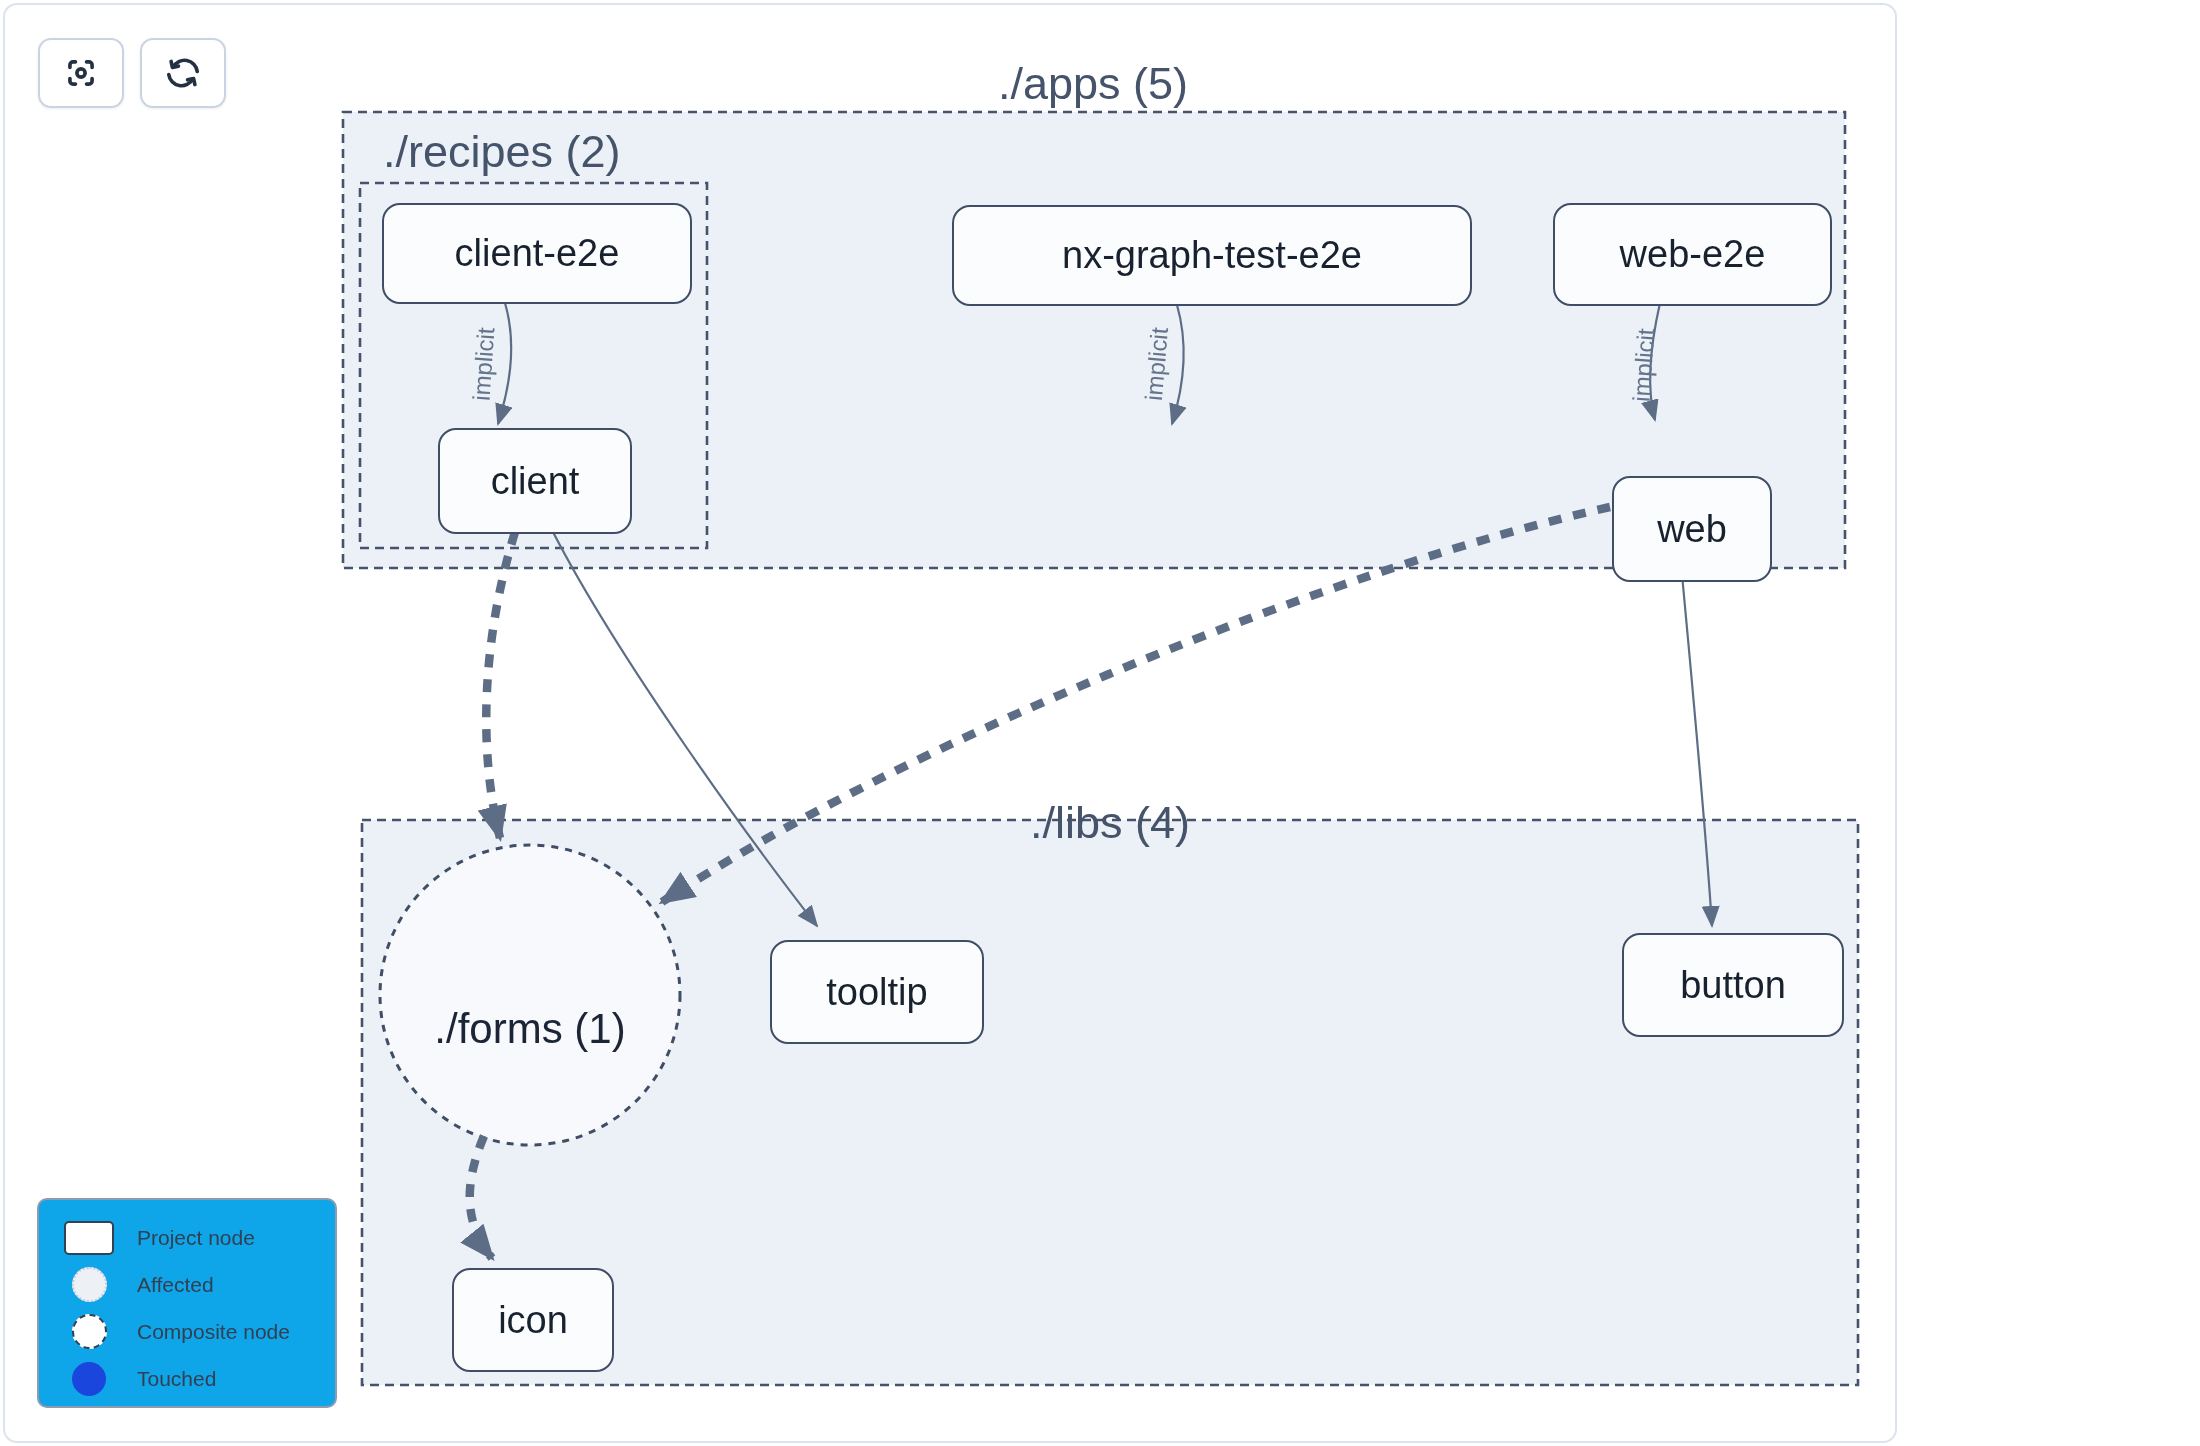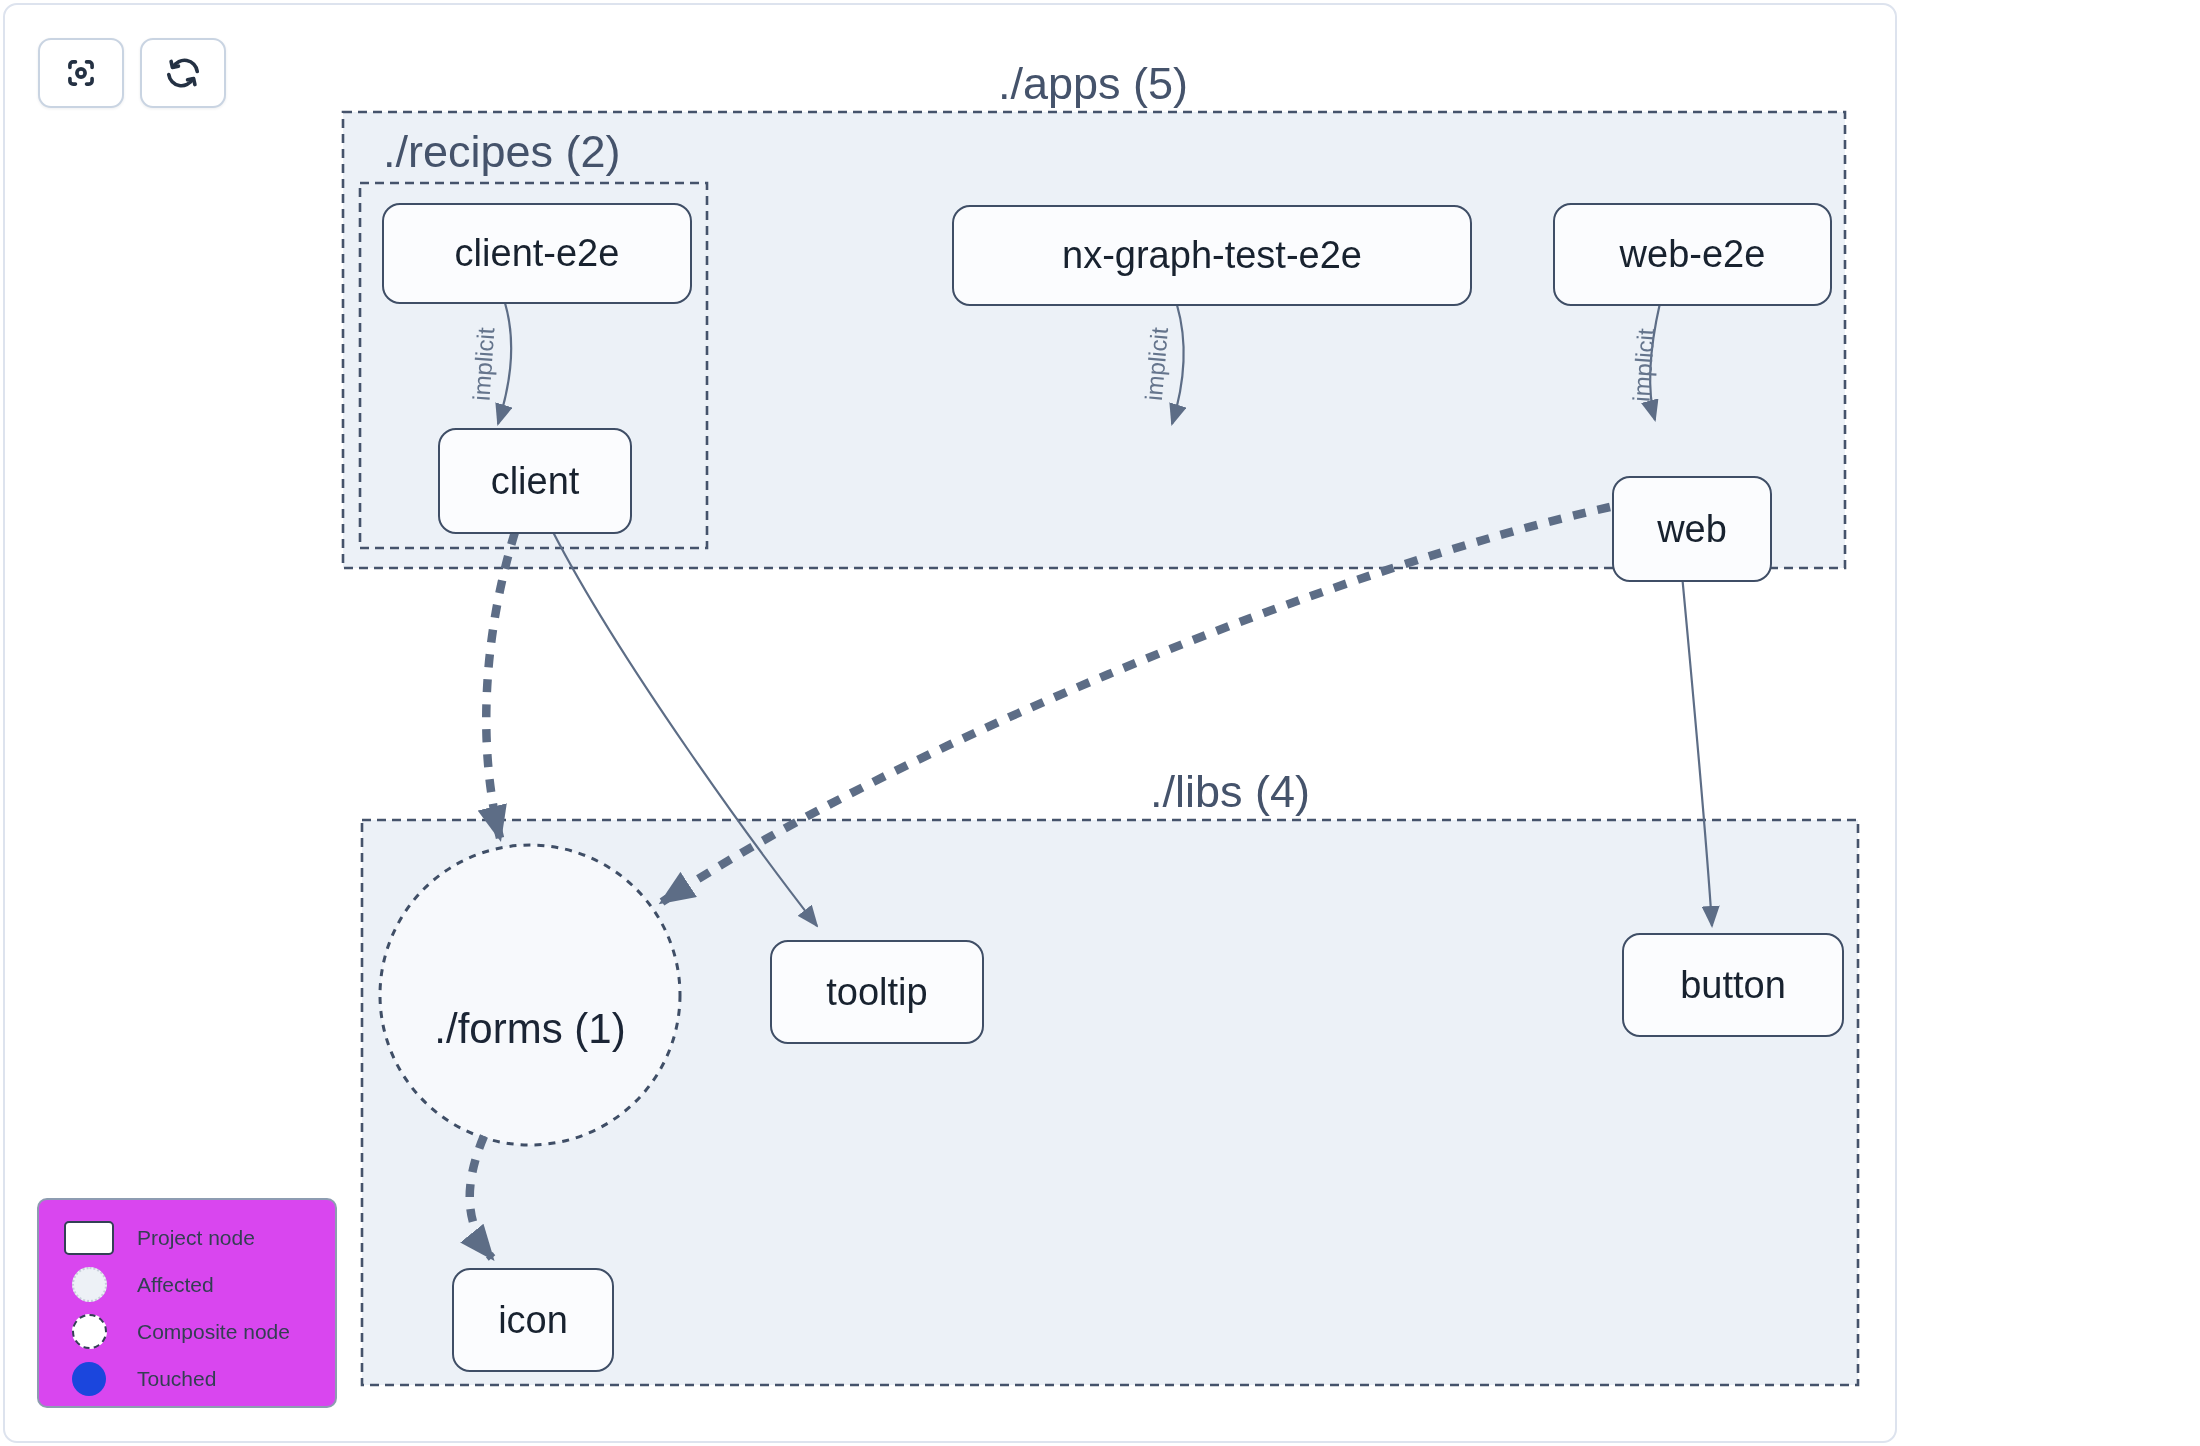--- a/index.html
+++ b/index.html
@@ -27,21 +27,21 @@
     font-size:38px;color:#18222f;cursor:pointer;white-space:nowrap;}
 
   
   .composite-label{position:absolute;font-size:42px;color:#1b2535;cursor:pointer;margin-top:36px;}
 
   
   .edge-label{position:absolute;font-size:24px;color:#64748c;white-space:nowrap;
     transform:translate(-50%,-50%) rotate(-86deg);}
 
   
-  .legend{position:absolute;left:37px;top:1198px;width:300px;height:210px;background:#d946ef;
+  .legend{position:absolute;left:37px;top:1198px;width:300px;height:210px;background:#0ea5e9;
     border:2px solid#8d9cb1;border-radius:10px;box-sizing:border-box;padding:14px 0 0 24px;}
   .legend-row{display:flex;align-items:center;height:47px;}
   .legend-swatch-wrap{width:52px;display:flex;justify-content:center;}
   .legend-label{margin-left:22px;font-size:21px;color:#333f52;}
   .sw-project{width:46px;height:30px;border:2.5px solid #334155;border-radius:5px;background:#fff;}
   .sw-composite{width:31px;height:31px;border:2.5px dashed #334155;border-radius:50%;background:#fff;}
   .sw-affected{width:31px;height:31px;border:2px dotted #c6cfda;border-radius:50%;background:#edf1f6;}
   .sw-touched{width:34px;height:34px;border-radius:50%;background:#1b46dd;}
 </style>
 </head>
@@ -71,21 +71,21 @@
 
     <path d="M 515,532 C 482,640 478,750 500,838" stroke="#5d6d86" stroke-width="8.5" fill="none" stroke-dasharray="13 12" marker-end="url(#arrow-big)"></path>
     <path d="M 553,532 C 620,662 756,848 817,926" stroke="#5d6d86" stroke-width="2.2" fill="none" marker-end="url(#arrow-small)"></path>
     <path d="M 1610,507 C 1340,567 905,742 662,902" stroke="#5d6d86" stroke-width="8.5" fill="none" stroke-dasharray="13 12" marker-end="url(#arrow-big)"></path>
     <path d="M 1678,532 C 1692,680 1706,832 1712,926" stroke="#5d6d86" stroke-width="2.2" fill="none" marker-end="url(#arrow-small)"></path>
     <path d="M 484,1136 C 462,1188 466,1226 492,1258" stroke="#5d6d86" stroke-width="8.5" fill="none" stroke-dasharray="13 12" marker-end="url(#arrow-big)"></path>
   </svg>
 
   <div class="cluster-title centered" style="left:893px;top:58px;width:400px;">./apps (5)</div>
   <div class="cluster-title" style="left:383px;top:126px;">./recipes (2)</div>
-  <div class="cluster-title centered" style="left:910px;top:766px;width:400px;text-align:right;">./libs (4)</div>
+  <div class="cluster-title centered" style="left:910px;top:797px;width:400px;">./libs (4)</div>
 
   <div class="composite-label centered" style="left:380px;top:969px;width:300px;">./forms (1)</div>
 
   <div class="node" style="left:382px;top:203px;width:306px;height:97px;">client-e2e</div>
   <div class="node" style="left:438px;top:428px;width:190px;height:102px;">client</div>
   <div class="node" style="left:952px;top:205px;width:516px;height:97px;">nx-graph-test-e2e</div>
   <div class="node" style="left:1553px;top:203px;width:275px;height:99px;">web-e2e</div>
   <div class="node" style="left:1612px;top:428px;width:156px;height:102px;margin-top:48px;">web</div>
   <div class="node" style="left:770px;top:940px;width:210px;height:100px;text-align:center;">tooltip</div>
   <div class="node" style="left:1622px;top:933px;width:218px;height:100px;">button</div>

